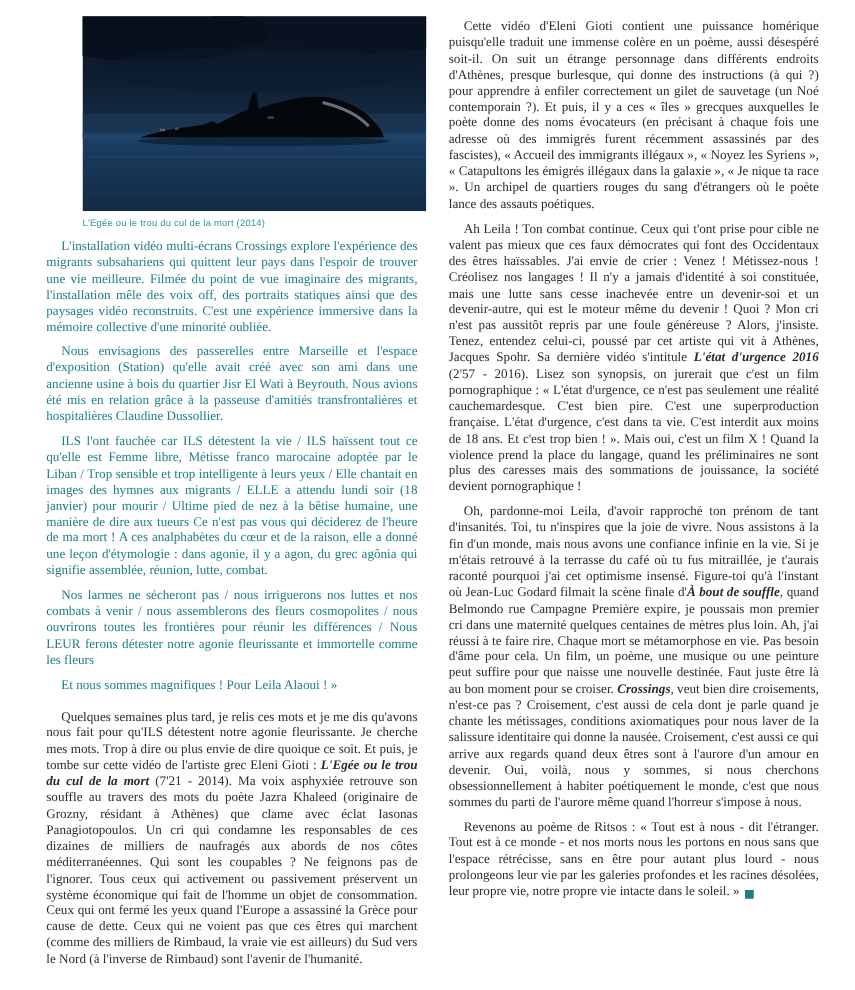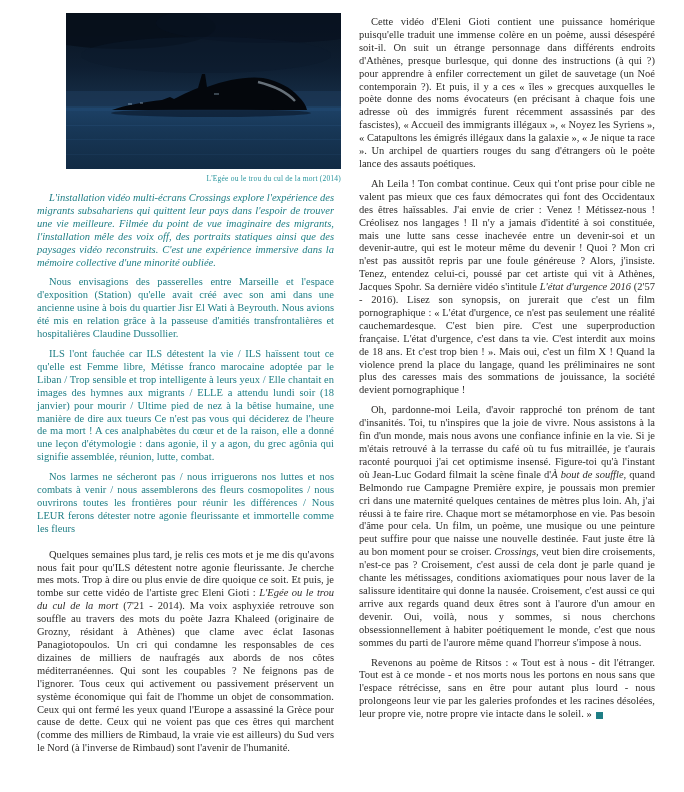--- a/index.html
+++ b/index.html
@@ -8,33 +8,33 @@
     background:#ffffff;
     font-family:"Liberation Serif","DejaVu Serif",serif;
     color:#2d2c2a;
   }
   .col{position:absolute;}
   #left-col{left:30px;top:13px;width:311px;}
   #right-col{left:352px;top:9px;width:310px;}
   figure{margin:0 0 0 36px;width:275px;}
   figure svg{display:block;}
   figcaption{
-    font-family:Liberation Serif, serif;
-    font-size:7.5px;color:#2b969e;text-align:right;
+    font-family:Liberation Sans, sans-serif;
+    font-size:7.5px;color:#2b969e;text-align:left;
     margin-top:5px;letter-spacing:.2px;
   }
   .paras p{
     margin:7px;font-size:10.5px;line-height:12.9px;
     text-align:justify;text-indent:12px;
   }
   #quote-block{margin-top:9px;color:#1f7e85;}
-  p.it{font-style:italic;}
+  p.it{}
   p.gap{margin-top:13px;}
   span.i{}
-  span.bi{font-weight:400;font-style:italic;}
+  span.bi{font-weight:700;font-style:italic;}
   span.endmark{
     display:inline-block;width:7px;height:7px;background:#1f7e85;
     color:#ffffff;font-size:5px;line-height:7px;text-align:center;
     font-family:"Liberation Sans",sans-serif;margin-left:2px;
     vertical-align:baseline;
   }
 </style>
 </head>
 <body>
 
@@ -72,20 +72,21 @@
       <rect y="141" width="275" height="1" fill="#2a5580" opacity="0.18"></rect>
     </svg>
     <figcaption>L'Egée ou le trou du cul de la mort  (2014)</figcaption>
   </figure>
 
   <div class="paras" id="quote-block">
       <p class="it"><span>L'installation vidéo multi-écrans Crossings explore l'expérience des migrants subsahariens qui quittent leur pays dans l'espoir de trouver une vie meilleure. Filmée du point de vue imaginaire des migrants, l'installation mêle des voix off, des portraits statiques ainsi que des paysages vidéo reconstruits. C'est une expérience immersive dans la mémoire collective d'une minorité oubliée.</span></p>
       <p><span>Nous envisagions des passerelles entre Marseille et l'espace d'exposition (Station) qu'elle avait créé avec son ami dans une ancienne usine à bois du quartier Jisr El Wati à Beyrouth. Nous avions été mis en relation grâce à la passeuse d'amitiés transfrontalières et hospitalières Claudine Dussollier.</span></p>
       <p><span>ILS l'ont fauchée car ILS détestent la vie / ILS haïssent tout ce qu'elle est Femme libre, Métisse franco marocaine adoptée par le Liban / Trop sensible et trop intelligente à leurs yeux / Elle chantait en images des hymnes aux migrants / ELLE a attendu lundi soir (18 janvier) pour mourir / Ultime pied de nez à la bêtise humaine, une manière de dire aux tueurs </span><span class="i">Ce n'est pas vous qui déciderez de l'heure de ma mort !</span><span> A ces analphabètes du cœur et de la raison, elle a donné une leçon d'étymologie : dans </span><span class="i">agonie</span><span>, il y a </span><span class="i">agon</span><span>, du grec </span><span class="i">agônia</span><span> qui signifie assemblée, réunion, lutte, combat.</span></p>
       <p><span>Nos larmes ne sécheront pas / nous irriguerons nos luttes et nos combats à venir / nous assemblerons des fleurs cosmopolites / nous ouvrirons toutes les frontières pour réunir les différences / Nous LEUR ferons détester notre agonie fleurissante et immortelle comme les fleurs</span></p>
+      <p><span>Et nous sommes magnifiques ! Pour Leila Alaoui ! »</span></p>
     </div>
   <div class="paras" id="body-block">
       <p class="gap"><span>Quelques semaines plus tard, je relis ces mots et je me dis qu'avons nous fait pour qu'ILS détestent notre </span><span class="i">agonie fleurissante</span><span>. Je cherche mes mots. Trop à dire ou plus envie de dire quoique ce soit. Et puis, je tombe sur cette vidéo de l'artiste grec Eleni Gioti : </span><span class="bi">L'Egée ou le trou du cul de la mort</span><span> (7'21 - 2014). Ma voix asphyxiée retrouve son souffle au travers des mots du poète Jazra Khaleed (originaire de Grozny, résidant à Athènes) que clame avec éclat Iasonas Panagiotopoulos. Un cri qui condamne les responsables de ces dizaines de milliers de naufragés aux abords de nos côtes méditerranéennes. Qui sont les coupables ? Ne feignons pas de l'ignorer. Tous ceux qui activement ou passivement préservent un système économique qui fait de l'homme un objet de consommation. Ceux qui ont fermé les yeux quand l'Europe a assassiné la Grèce pour cause de dette. Ceux qui ne voient pas que ces êtres qui marchent (comme des milliers de Rimbaud, </span><span class="i">la vraie vie est ailleurs</span><span>) du Sud vers le Nord (à l'inverse de Rimbaud) sont l'avenir de l'humanité.</span></p>
     </div>
 </div>
 
 <div class="col paras" id="right-col">
     <p><span>Cette vidéo d'Eleni Gioti contient une puissance homérique puisqu'elle traduit une immense colère en un poème, aussi désespéré soit-il. On suit un étrange personnage dans différents endroits d'Athènes, presque burlesque, qui donne des instructions (à qui ?) pour apprendre à enfiler correctement un gilet de sauvetage (un Noé contemporain ?). Et puis, il y a ces « îles » grecques auxquelles le poète donne des noms évocateurs (en précisant à chaque fois une adresse où des immigrés furent récemment assassinés par des fascistes), « Accueil des immigrants illégaux », « Noyez les Syriens », « Catapultons les émigrés illégaux dans la galaxie », « Je nique ta race ». Un archipel de quartiers rouges du sang d'étrangers où le poète lance des assauts poétiques.</span></p>
     <p><span>Ah Leila ! Ton combat continue. Ceux qui t'ont prise pour cible ne valent pas mieux que ces faux démocrates qui font des Occidentaux des êtres haïssables. J'ai envie de crier : </span><span class="i">Venez ! Métissez-nous ! Créolisez nos langages ! Il n'y a jamais d'identité à soi constituée, mais une lutte sans cesse inachevée entre un devenir-soi et un devenir-autre, qui est le moteur même du devenir !</span><span> Quoi ? Mon cri n'est pas aussitôt repris par une foule généreuse ? Alors, j'insiste. Tenez, entendez celui-ci, poussé par cet artiste qui vit à Athènes, Jacques Spohr. Sa dernière vidéo s'intitule </span><span class="bi">L'état d'urgence 2016</span><span> (2'57 - 2016). Lisez son synopsis, on jurerait que c'est un film pornographique : « L'état d'urgence, ce n'est pas seulement une réalité cauchemardesque. C'est bien pire. C'est une superproduction française. L'état d'urgence, c'est dans ta vie. C'est interdit aux moins de 18 ans. Et c'est trop bien ! ». Mais oui, c'est un film X ! Quand la violence prend la place du langage, quand les préliminaires ne sont plus des caresses mais des sommations de jouissance, la société devient pornographique !</span></p>
     <p><span>Oh, pardonne-moi Leila, d'avoir rapproché ton prénom de tant d'insanités. Toi, tu n'inspires que la joie de vivre. Nous assistons à la fin d'un monde, mais nous avons une confiance infinie en la vie. Si je m'étais retrouvé à la terrasse du café où tu fus mitraillée, je t'aurais raconté pourquoi j'ai cet optimisme insensé. Figure-toi qu'à l'instant où Jean-Luc Godard filmait la scène finale d'</span><span class="bi">À bout de souffle</span><span>, quand Belmondo rue Campagne Première expire, je poussais mon premier cri dans une maternité quelques centaines de mètres plus loin. Ah, j'ai réussi à te faire rire. Chaque mort se métamorphose en vie. Pas besoin d'âme pour cela. Un film, un poème, une musique ou une peinture peut suffire pour que naisse une nouvelle destinée. Faut juste être là au bon moment pour se croiser. </span><span class="bi">Crossings</span><span>, veut bien dire </span><span class="i">croisements</span><span>, n'est-ce pas ? </span><span class="i">Croisement</span><span>, c'est aussi de cela dont je parle quand je chante les métissages, conditions axiomatiques pour nous laver de la salissure identitaire qui donne la nausée. </span><span class="i">Croisement</span><span>, c'est aussi ce qui arrive aux regards quand deux êtres sont à l'aurore d'un amour en devenir. Oui, voilà, nous y sommes, si nous cherchons obsessionnellement à habiter poétiquement le monde, c'est que nous sommes du parti de l'aurore même quand l'horreur s'impose à nous.</span></p>

